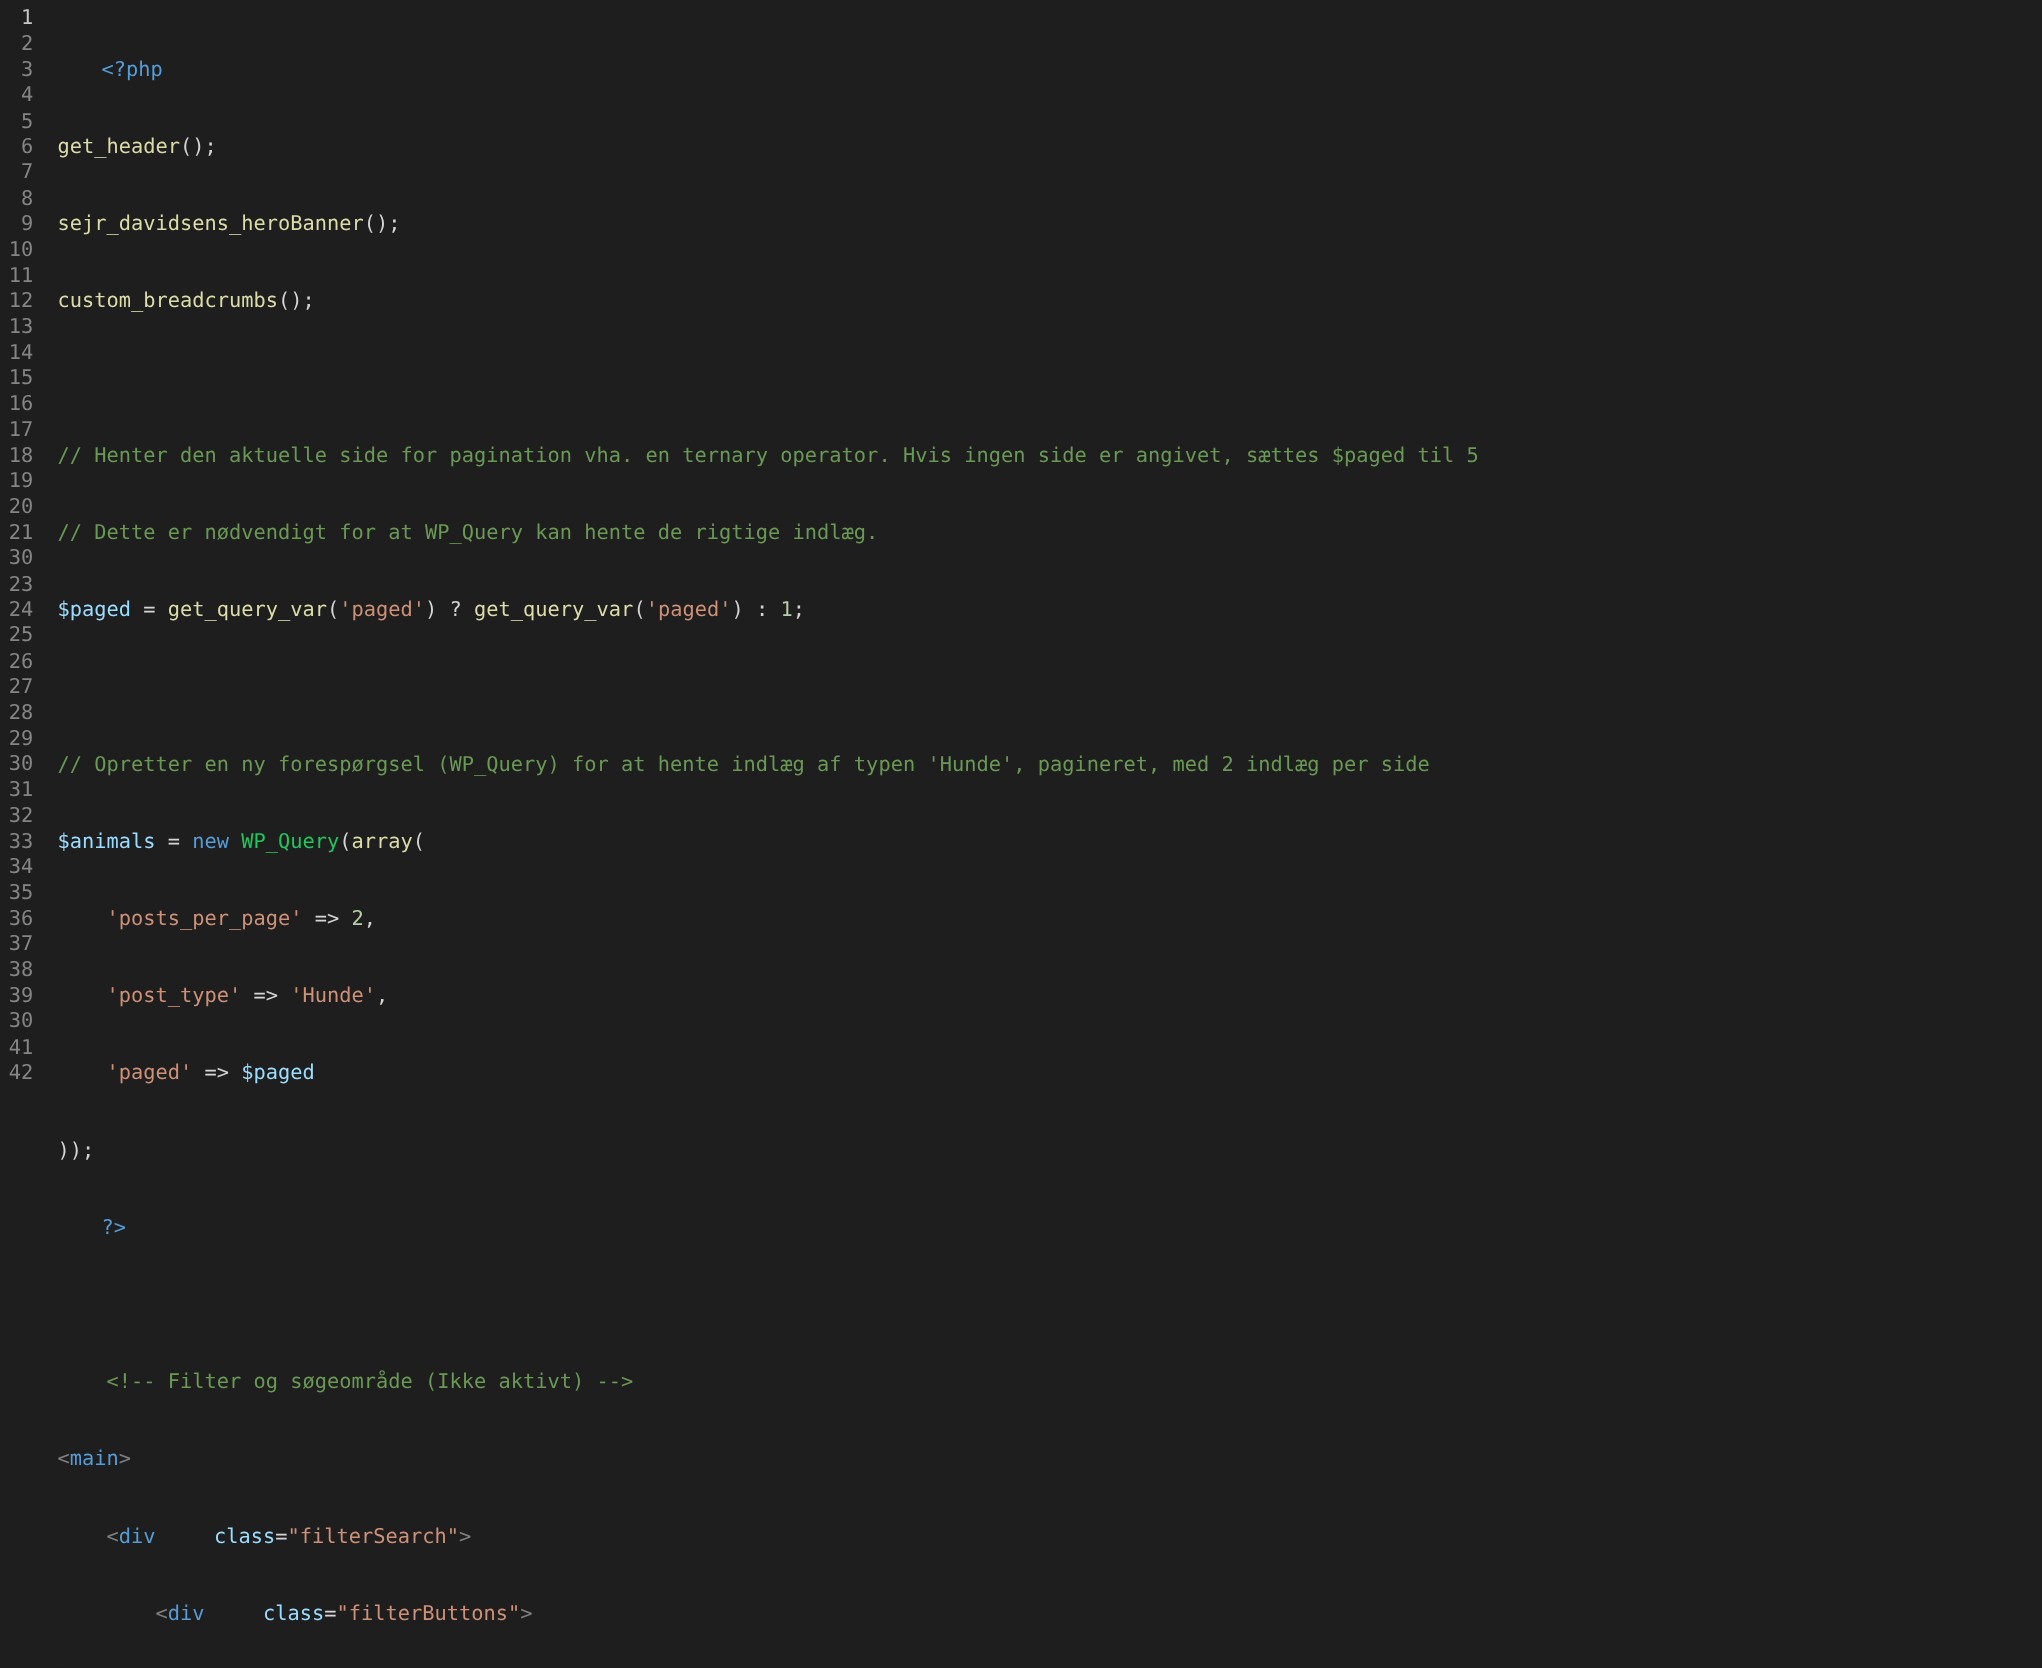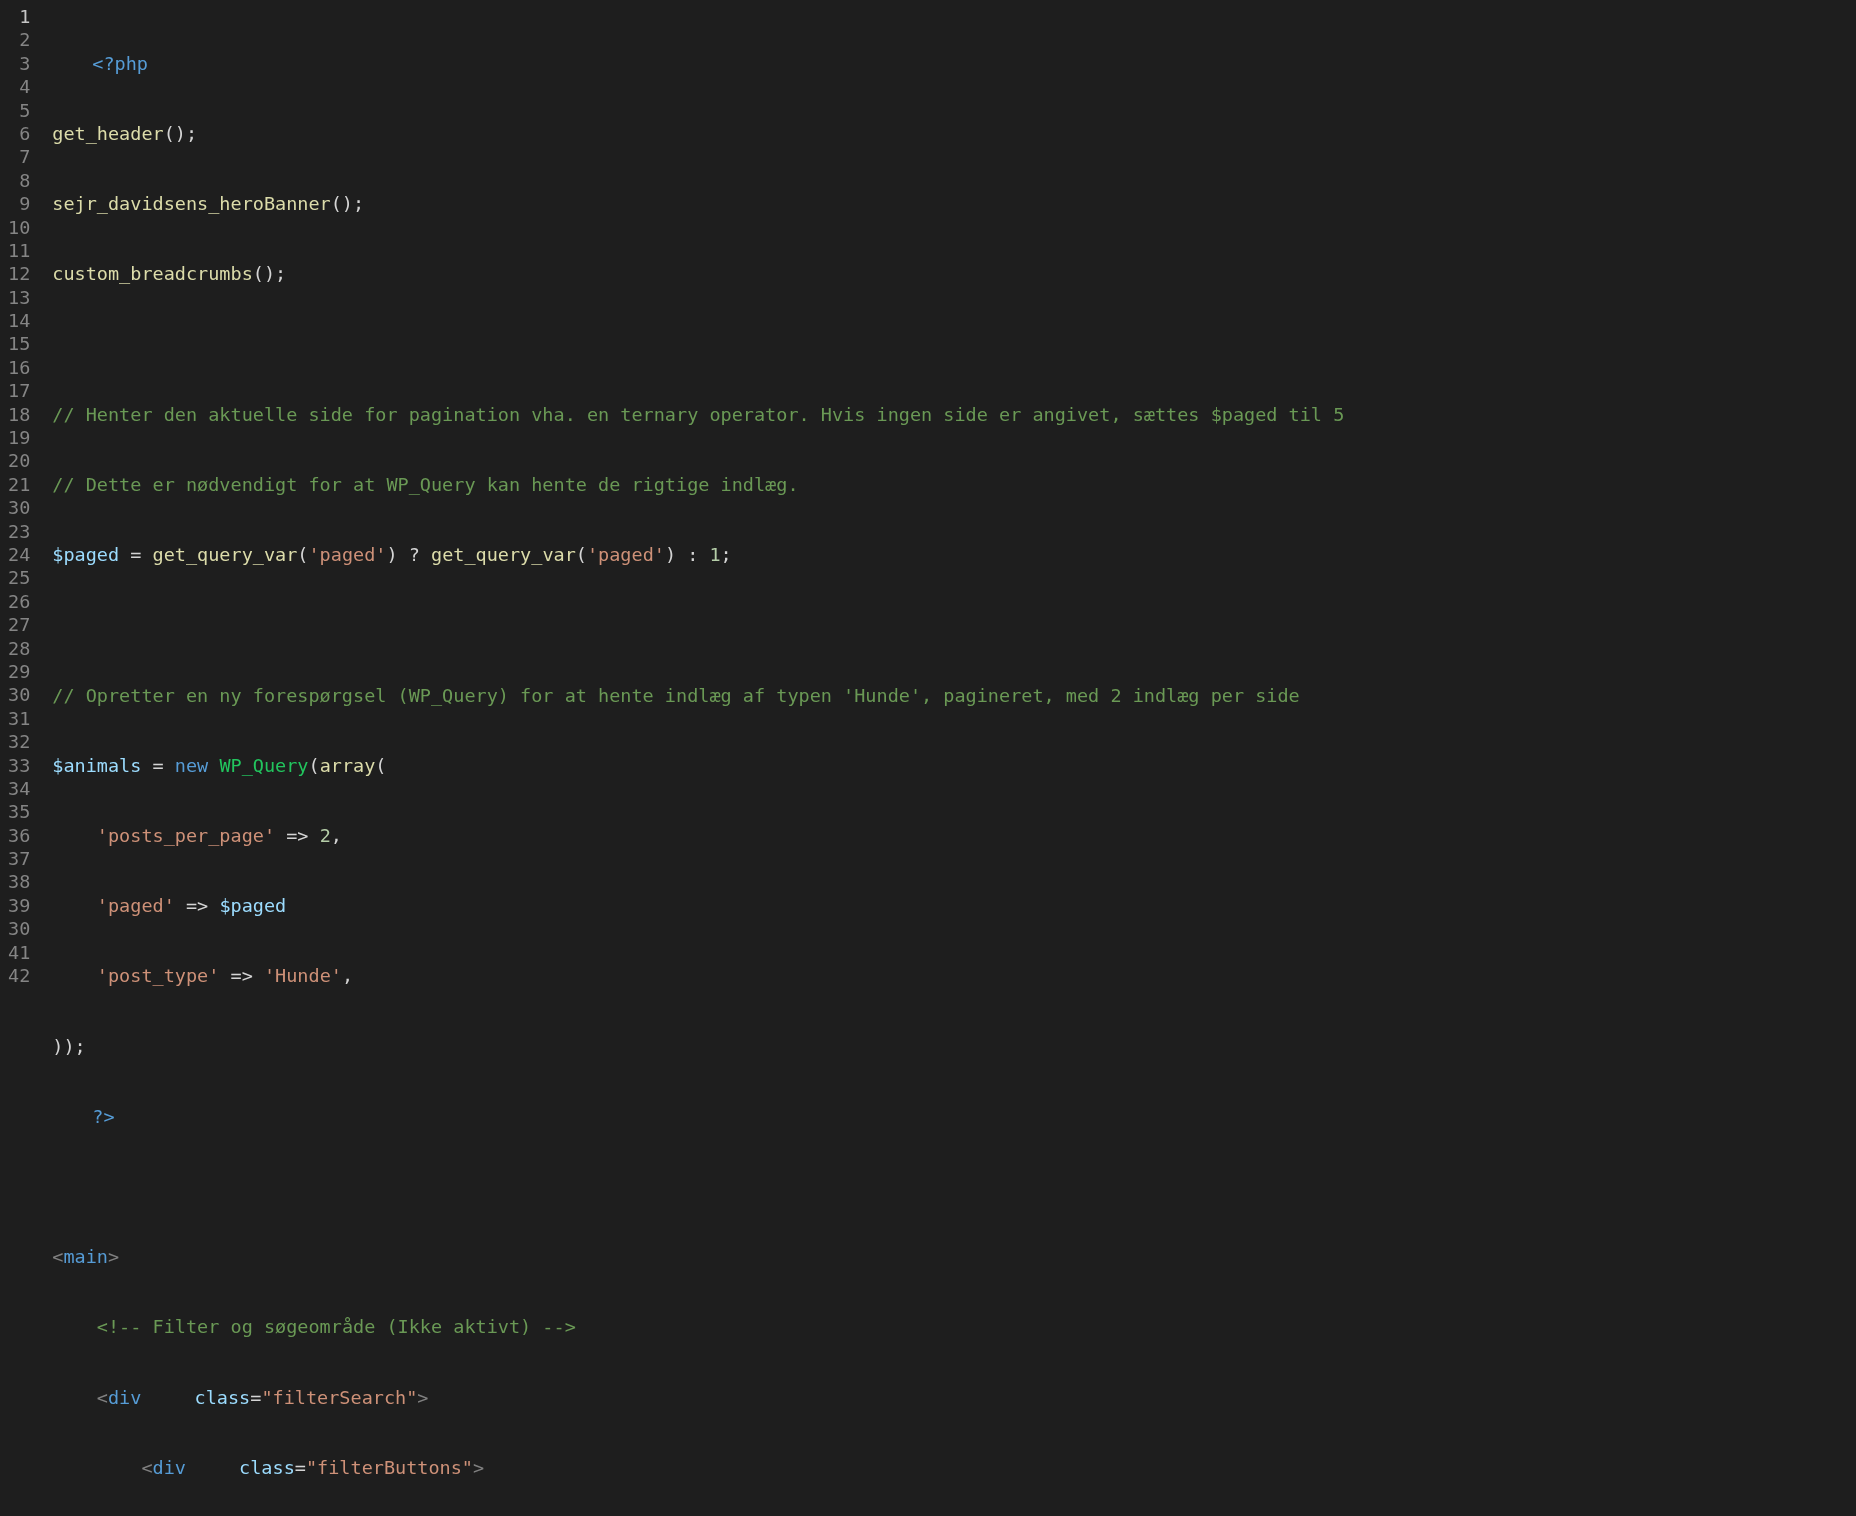--- a/index.html
+++ b/index.html
@@ -108,27 +108,27 @@
     <div class="line"><span class="c-func">sejr_davidsens_heroBanner</span><span class="c-punct">();</span></div>
     <div class="line"><span class="c-func">custom_breadcrumbs</span><span class="c-punct">();</span></div>
     <div class="line"></div>
     <div class="line"><span class="c-comment">// Henter den aktuelle side for pagination vha. en ternary operator. Hvis ingen side er angivet, sættes $paged til 5</span></div>
     <div class="line"><span class="c-comment">// Dette er nødvendigt for at WP_Query kan hente de rigtige indlæg.</span></div>
     <div class="line"><span class="c-var">$paged</span><span class="c-punct"> = </span><span class="c-func">get_query_var</span><span class="c-punct">(</span><span class="c-string">'paged'</span><span class="c-punct">) ? </span><span class="c-func">get_query_var</span><span class="c-punct">(</span><span class="c-string">'paged'</span><span class="c-punct">) : </span><span class="c-number">1</span><span class="c-punct">;</span></div>
     <div class="line"></div>
     <div class="line"><span class="c-comment">// Opretter en ny forespørgsel (WP_Query) for at hente indlæg af typen 'Hunde', pagineret, med 2 indlæg per side</span></div>
     <div class="line"><span class="c-var">$animals</span><span class="c-punct"> = </span><span class="c-keyword">new </span><span class="c-classname">WP_Query</span><span class="c-punct">(</span><span class="c-func">array</span><span class="c-punct">(</span></div>
     <div class="line"><span>    </span><span class="c-string">'posts_per_page'</span><span class="c-punct"> =&gt; </span><span class="c-number">2</span><span class="c-punct">,</span></div>
+    <div class="line"><span>    </span><span class="c-string">'post_type'</span><span class="c-punct"> =&gt; </span><span class="c-string">'Hunde'</span><span class="c-punct">,</span></div>
     <div class="line"><span>    </span><span class="c-string">'paged'</span><span class="c-punct"> =&gt; </span><span class="c-var">$paged</span></div>
-    <div class="line"><span>    </span><span class="c-string">'post_type'</span><span class="c-punct"> =&gt; </span><span class="c-string">'Hunde'</span><span class="c-punct">,</span></div>
     <div class="line"><span class="c-punct">));</span></div>
     <div class="line"><span class="c-tag">?&gt;</span></div>
     <div class="line"></div>
+    <div class="line"><span>    </span><span class="c-comment">&lt;!-- Filter og søgeområde (Ikke aktivt) --&gt;</span></div>
     <div class="line"><span class="c-htmlbr">&lt;</span><span class="c-htmltag">main</span><span class="c-htmlbr">&gt;</span></div>
-    <div class="line"><span>    </span><span class="c-comment">&lt;!-- Filter og søgeområde (Ikke aktivt) --&gt;</span></div>
     <div class="line"><span>    </span><span class="c-htmlbr">&lt;</span><span class="c-htmltag">div</span><span> </span><span class="c-attr">class</span><span class="c-punct">=</span><span class="c-string">"filterSearch"</span><span class="c-htmlbr">&gt;</span></div>
     <div class="line"><span>        </span><span class="c-htmlbr">&lt;</span><span class="c-htmltag">div</span><span> </span><span class="c-attr">class</span><span class="c-punct">=</span><span class="c-string">"filterButtons"</span><span class="c-htmlbr">&gt;</span></div>
     
     
     
     
     
     
     
     

